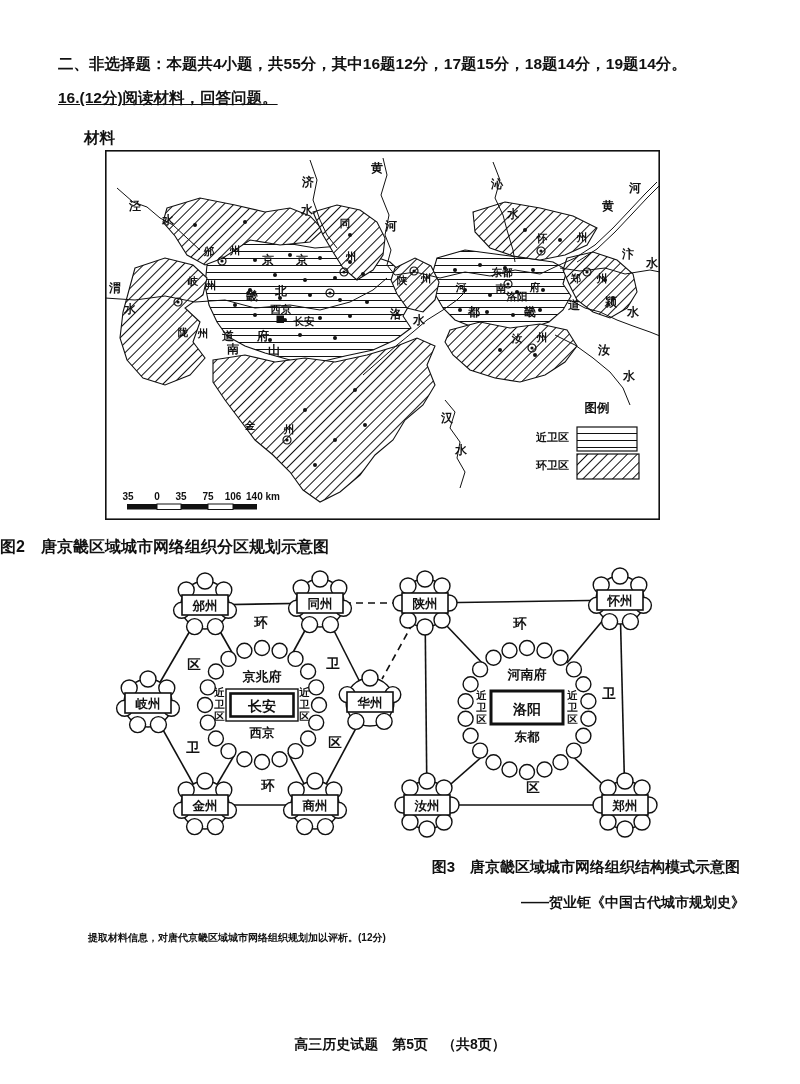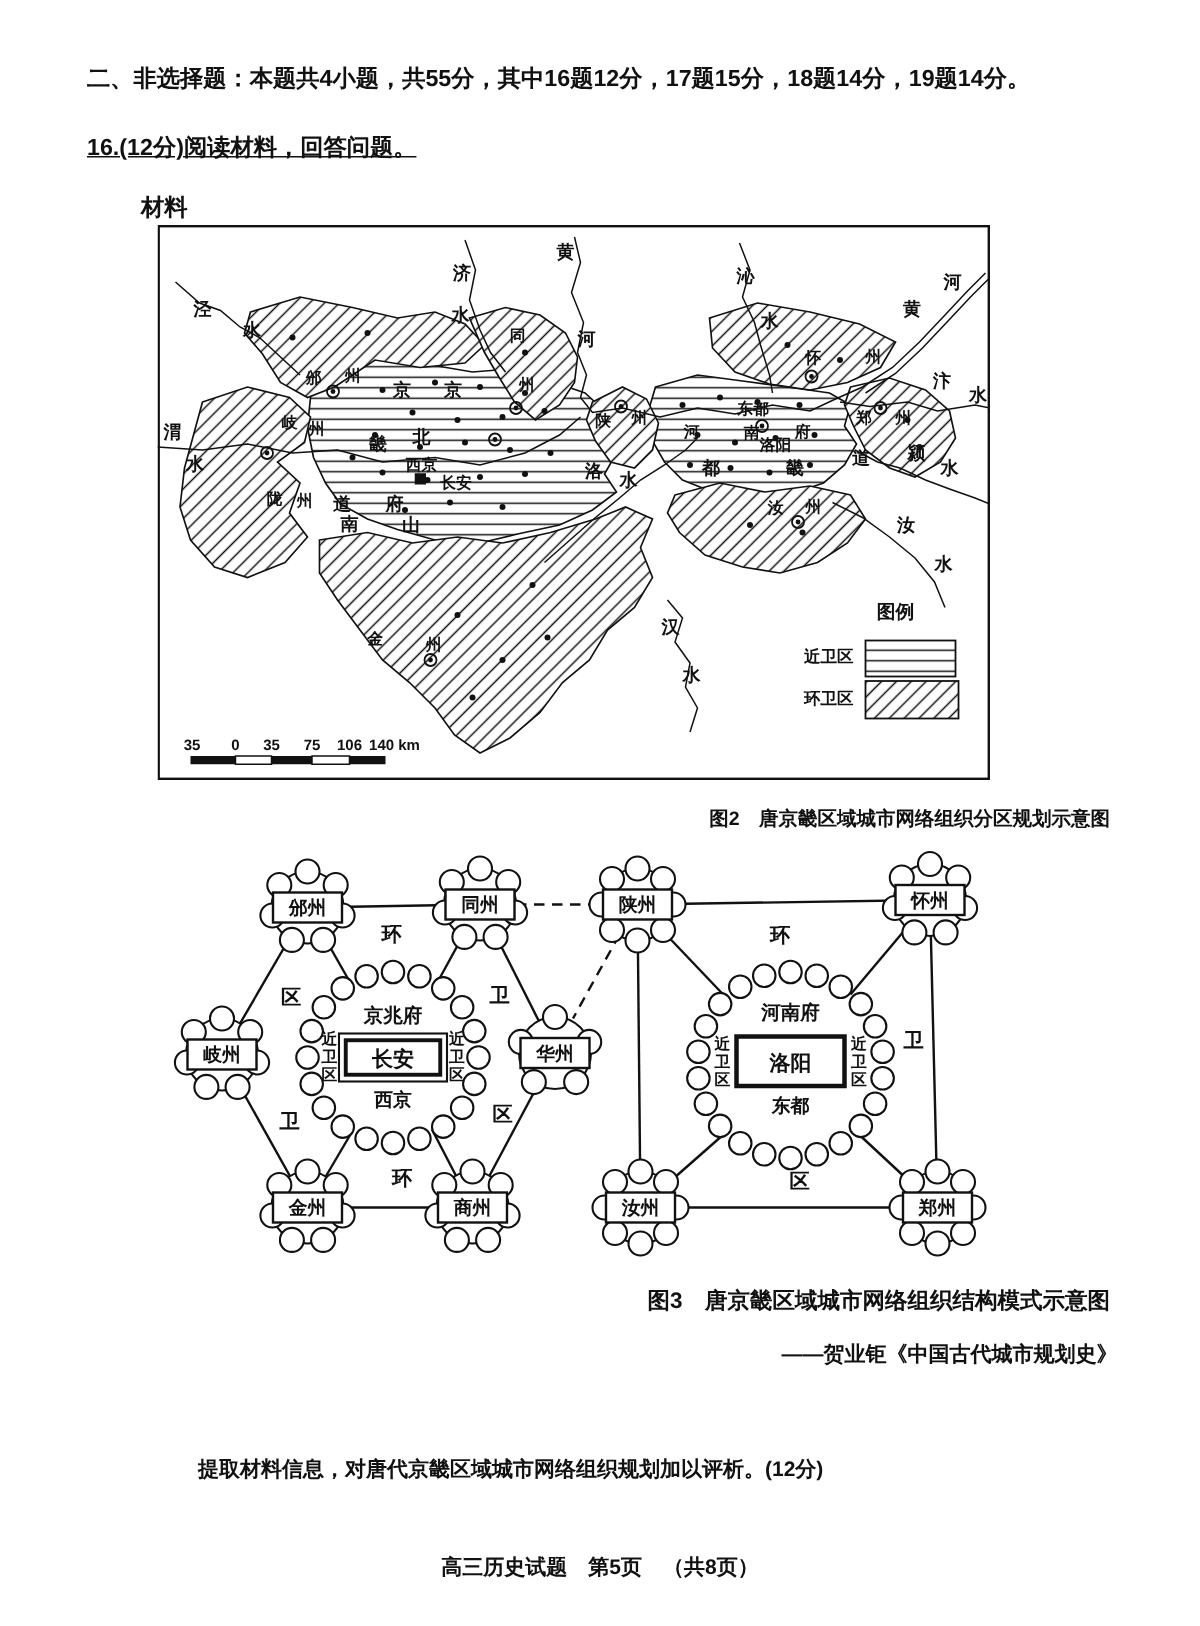--- a/index.html
+++ b/index.html
@@ -20,23 +20,23 @@
   .nodetxt{font-size:12.5px;font-weight:bold;text-anchor:middle;}
   .ctr{text-anchor:middle;font-weight:bold;}
   .dc circle{fill:none;stroke:#111;stroke-width:1.2;}
   .dc .f{fill:#111;stroke:none;}
 </style>
 </head>
 <body>
 
 <div class="page">
 
-  <div class="tline b" style="left:58px;top:42px;font-size:15.5px;">二、非选择题：本题共4小题，共55分，其中16题12分，17题15分，18题14分，19题14分。</div>
+  <div class="tline b" style="left:58px;top:54px;font-size:15.5px;">二、非选择题：本题共4小题，共55分，其中16题12分，17题15分，18题14分，19题14分。</div>
   <div class="tline b" style="left:58px;top:88px;font-size:15.5px;text-decoration:underline;">16.(12分)阅读材料，回答问题。</div>
-  <div class="tline b" style="left:94px;top:128px;font-size:15.5px;text-align:center;">材料</div>
+  <div class="tline b" style="left:84px;top:128px;font-size:15.5px;text-align:center;">材料</div>
 
   <svg style="left:105px;top:150px;" width="555" height="370" viewBox="0 0 555 370">
     <defs>
       <pattern id="hl" width="8" height="7" patternUnits="userSpaceOnUse">
         <rect width="8" height="7" fill="#fff"></rect>
           <path d="M0,3.5 H8" stroke="#111" stroke-width="1"></path>
       </pattern>
       <pattern id="dl" width="7" height="7" patternUnits="userSpaceOnUse" patternTransform="rotate(-45)">
         <rect width="7" height="7" fill="#fff"></rect>
           <path d="M0,3.5 H7" stroke="#111" stroke-width="1"></path>
@@ -250,21 +250,21 @@
       <text x="128" y="350">106</text>
       <text x="158" y="350">140 km</text>
       <rect x="22" y="354" width="30" height="5.5" fill="#111"></rect>
       <rect x="52" y="354" width="24" height="5.5" fill="#fff" stroke="#111" stroke-width="1"></rect>
       <rect x="76" y="354" width="27" height="5.5" fill="#111"></rect>
       <rect x="103" y="354" width="25" height="5.5" fill="#fff" stroke="#111" stroke-width="1"></rect>
       <rect x="128" y="354" width="24" height="5.5" fill="#111"></rect>
     </g>
   </svg>
 
-  <div class="tline b" style="left:0;top:537px;width:740px;text-align:right;font-size:13px;">图2　唐京畿区域城市网络组织分区规划示意图</div>
+  <div class="tline b" style="left:0;top:537px;width:740px;text-align:left;font-size:16px;">图2　唐京畿区域城市网络组织分区规划示意图</div>
 
   <svg style="left:100px;top:565px;" width="600" height="290" viewBox="0 0 600 290">
     <g>
       <line class="edge" x1="105" y1="40" x2="220" y2="38"></line>
       <line class="edge" x1="220" y1="38" x2="270" y2="137"></line>
       <line class="edge" x1="270" y1="137" x2="215" y2="240"></line>
       <line class="edge" x1="215" y1="240" x2="105" y2="240"></line>
       <line class="edge" x1="105" y1="240" x2="48" y2="138"></line>
       <line class="edge" x1="48" y1="138" x2="105" y2="40"></line>
       <line class="edge" x1="105" y1="40" x2="134" y2="91"></line>
@@ -504,15 +504,15 @@
           <circle cx="-24.0" cy="0.0" r="8" fill="#fff" stroke="#111" stroke-width="1.4"></circle>
           <circle cx="-17.0" cy="-17.0" r="8" fill="#fff" stroke="#111" stroke-width="1.4"></circle>
         </g>
       <rect class="nodebox" x="-23" y="-10" width="46" height="20"></rect>
         <text class="nodetxt" y="4.5">郑州</text>
     </g>
   </svg>
 
   <div class="tline b" style="left:0;top:858px;width:740px;text-align:right;font-size:15px;">图3　唐京畿区域城市网络组织结构模式示意图</div>
   <div class="tline b" style="right:55px;top:894px;font-size:14px;">——贺业钜《中国古代城市规划史》</div>
-  <div class="tline b" style="left:88px;top:971px;font-size:14px;margin-left:44px;">提取材料信息，对唐代京畿区域城市网络组织规划加以评析。(12分)</div>
+  <div class="tline b" style="left:88px;top:931px;font-size:10px;">提取材料信息，对唐代京畿区域城市网络组织规划加以评析。(12分)</div>
   <div class="tline b" style="left:0;top:1036px;width:800px;text-align:center;font-size:14px;">高三历史试题　第5页　（共8页）</div>
 </div>
 
 </body></html>

